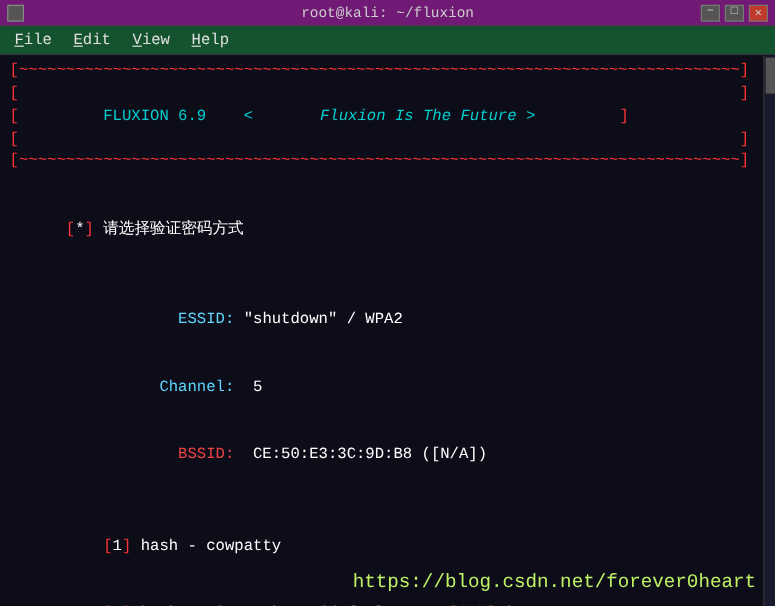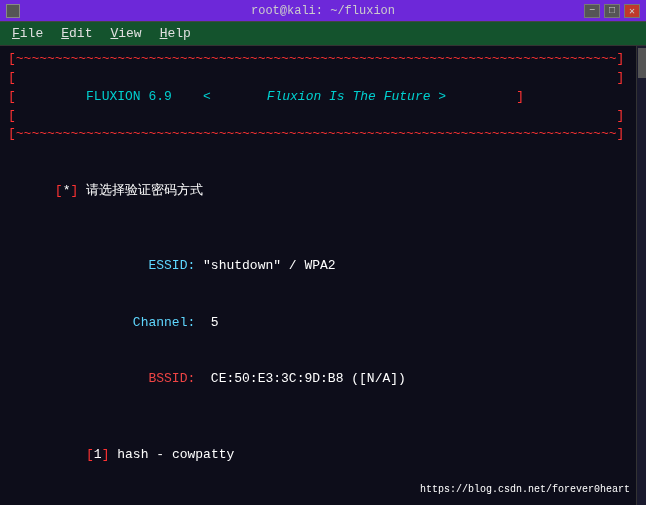--- a/index.html
+++ b/index.html
@@ -7,21 +7,21 @@
       width: 646px;
       height: 505px;
       background: #1a1a2e;
       font-family: 'Courier New', Courier, monospace;
       font-size: 13px;
       overflow: hidden;
     }
 
     
     .title-bar {
-      background: #6d28d9;
+      background: #701a75;
       height: 22px;
       display: flex;
       align-items: center;
       justify-content: space-between;
       padding: 0 6px;
       border-bottom: 1px solid #444;
     }
     .title-bar-left {
       display: flex;
       align-items: center;
@@ -129,22 +129,22 @@
       line-height: 1.45;
     }
     @keyframes blink {
       50% { opacity: 0; }
     }
 
     .watermark {
       position: absolute;
       bottom: 8px;
       right: 16px;
-      color: #ffffff;
-      font-size: 10px;
+      color: #bef264;
+      font-size: 16px;
     }
   </style>
 </head>
 <body>
 
 <div class="title-bar">
   <div class="title-bar-left">
     <div class="title-icon"></div>
   </div>
   <span class="title-text">root@kali: ~/fluxion</span>

